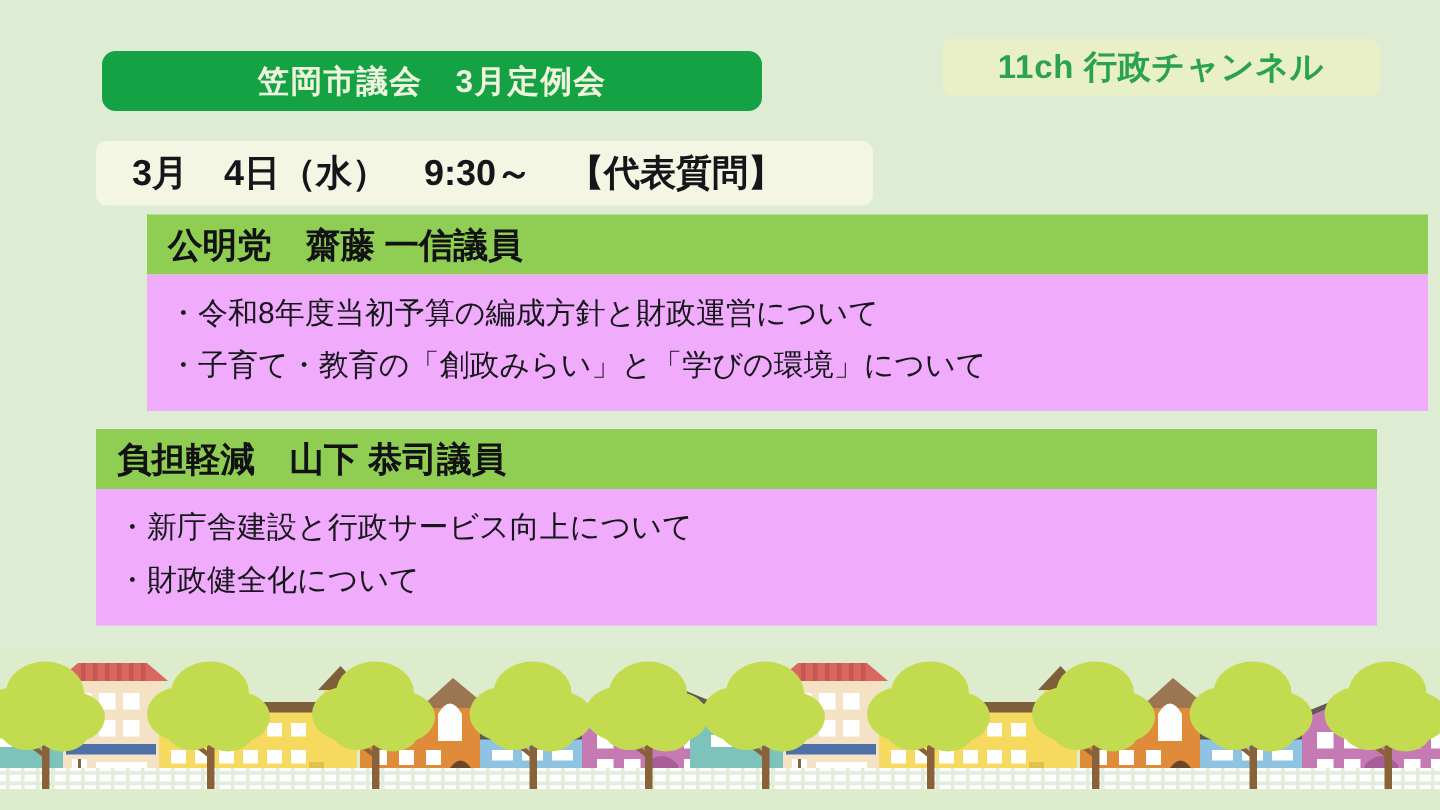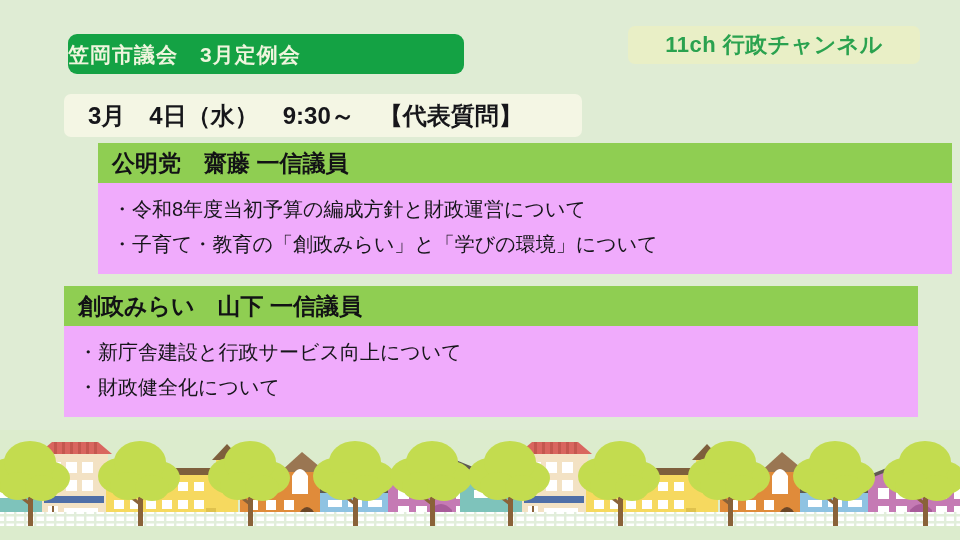--- a/index.html
+++ b/index.html
@@ -14,27 +14,27 @@
     overflow: hidden;
     background: #dfecd4;
     font-family: "Liberation Sans", "DejaVu Sans", sans-serif;
   }
 
   
   .title-badge {
     position: absolute;
     left: 68px;
     top: 34px;
-    width: 396px;
+    width: 440px;
     height: 40px;
     border-radius: 9px;
     background: #14a244;
     display: flex;
     align-items: center;
-    justify-content: flex-start;
+    justify-content: center;
     box-sizing: border-box;
   }
   .title-badge-text {
     font-size: 21px;
     font-weight: bold;
     color: #eff5dd;
     letter-spacing: 1px;
     white-space: pre;
     line-height: 1;
   }
@@ -153,21 +153,21 @@
       <span class="section-header-text">公明党　齋藤 一信議員</span>
     </div>
     <div class="section-body">
       <div class="topic">・令和8年度当初予算の編成方針と財政運営について</div>
       <div class="topic">・子育て・教育の「創政みらい」と「学びの環境」について</div>
     </div>
   </div>
 
   <div class="section" id="section-1">
     <div class="section-header" style="background: rgb(143, 206, 82);">
-      <span class="section-header-text">創政みらい　山下 一信議員</span>
+      <span class="section-header-text">負担軽減　山下 恭司議員</span>
     </div>
     <div class="section-body">
       <div class="topic">・新庁舎建設と行政サービス向上について</div>
       <div class="topic">・財政健全化について</div>
     </div>
   </div>
 
   <svg id="town" viewBox="0 0 960 110" preserveAspectRatio="none">
     <defs>
       <g id="town-unit">

